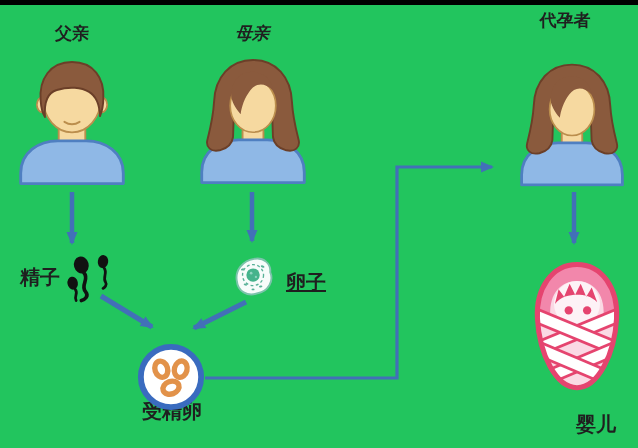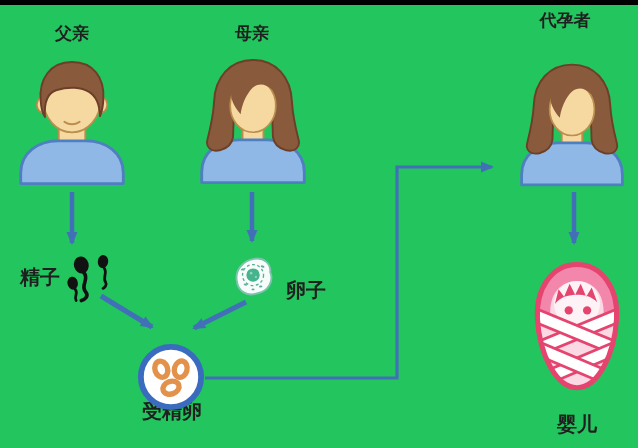--- a/index.html
+++ b/index.html
@@ -122,26 +122,26 @@
       <circle class="baby-eye" cx="61" cy="57" r="4.5"></circle>
       <path class="baby-outline" d="M50 7 C77 7 95 33 93 66 C91 104 73 141 50 141 C27 141 9 104 7 66 C5 33 23 7 50 7 Z"></path>
     </symbol>
   </defs>
 </svg>
 
 <div id="canvas">
   <div id="topbar" style="background: rgb(0, 0, 0);"></div>
 
   <div class="label lbl-lg" style="left:72px;top:25px;">父亲</div>
-  <div class="label lbl-lg" style="left:252px;top:25px;">母亲</div>
+  <div class="label lbl-lg" style="left:252px;top:25px;font-style:italic;">母亲</div>
   <div class="label lbl-lg" style="left:565px;top:12px;">代孕者</div>
   <div class="label lbl-md" style="left:40px;top:266px;">精子</div>
-  <div class="label lbl-md" style="left:306px;top:279px;">卵子</div>
+  <div class="label lbl-md" style="left:306px;top:271px;text-decoration:underline;">卵子</div>
   <div class="label lbl-md" style="left:172px;top:400px;">受精卵</div>
-  <div class="label lbl-md" style="left:577px;top:413px;">婴儿</div>
+  <div class="label lbl-md" style="left:596px;top:413px;">婴儿</div>
 
   <svg class="abs" style="left:15px;top:52px;" width="114" height="134" viewBox="0 0 120 140">
       <use href="#fig-male"></use>
     </svg>
   <svg class="abs" style="left:196px;top:50px;" width="114" height="136" viewBox="0 0 120 140">
       <use href="#fig-female"></use>
     </svg>
   <svg class="abs" style="left:516px;top:55px;" width="112" height="133" viewBox="0 0 120 140">
       <use href="#fig-female"></use>
     </svg>

